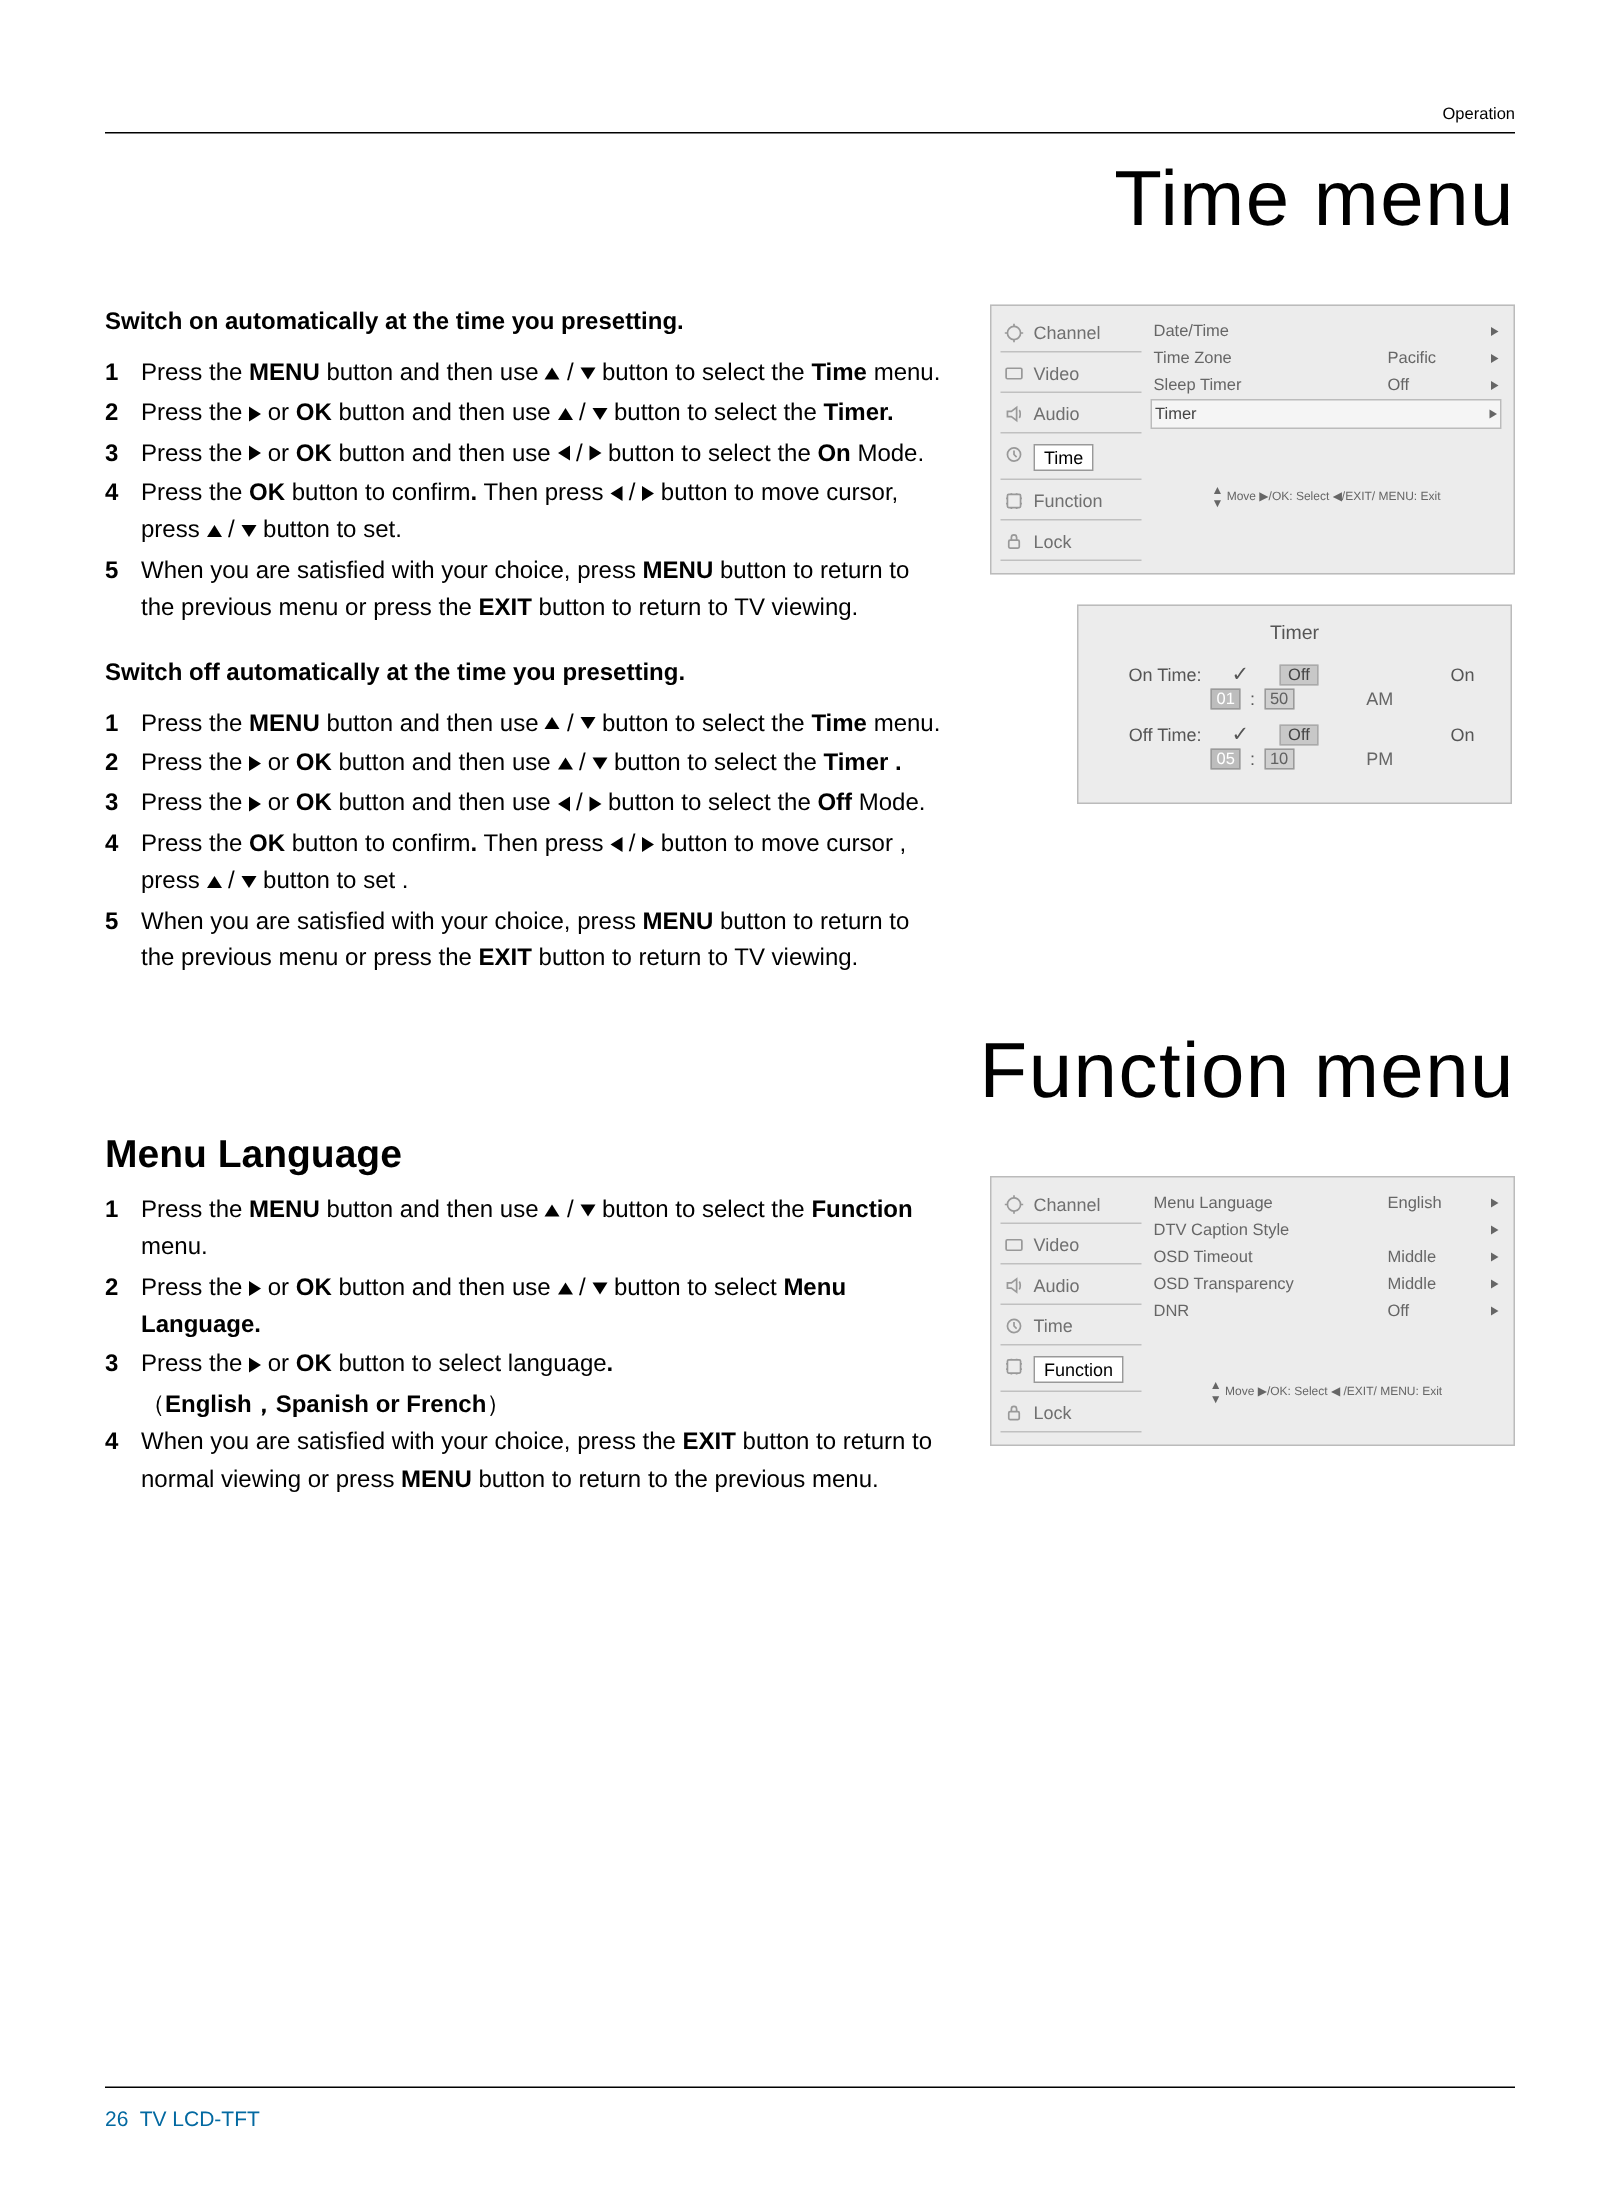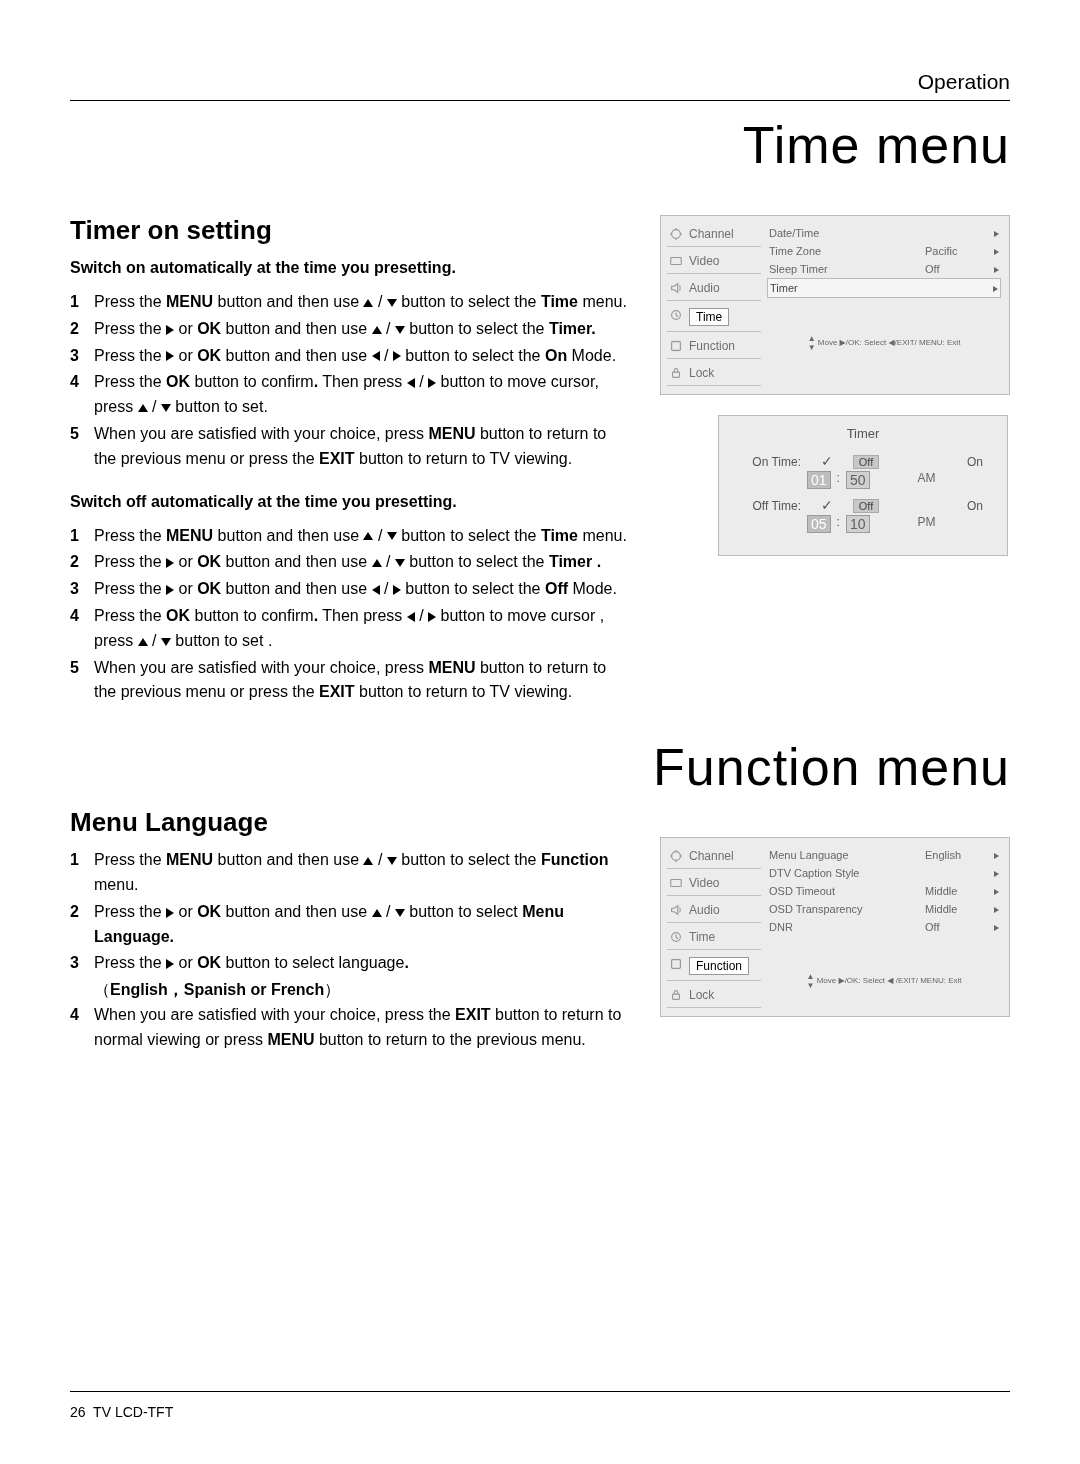--- a/index.html
+++ b/index.html
@@ -12,21 +12,21 @@
   }
   .page {
     width: 1080px;
     height: 1464px;
     box-sizing: border-box;
     padding: 70px 70px 40px 70px;
     position: relative;
   }
   .top-section-label {
     text-align: right;
-    font-size: 21px;
+    font-size: 11px;
     margin-bottom: 6px;
   }
   hr.top-rule {
     border: none;
     border-top: 1px solid #000;
     margin: 0;
   }
   h1.big {
     font-size: 52px;
     font-weight: 400;
@@ -176,41 +176,41 @@
     padding: 0 5px;
     font-size: 11px;
     color: #444;
   }
   .onoff { margin-left: auto; margin-right: 10px; }
   .tline2 { display:flex; gap:6px; margin-left: 74px; margin-bottom: 8px; }
   .tbox {
     background:#bdbdbd;
     border:1px solid #9a9a9a;
     color:#fff;
-    font-size:14px;
+    font-size:11px;
     padding: 0 3px;
   }
   .tbox.light { background:#d0d0d0; color:#616161; }
   .ampm { margin-left: 42px; color:#666; }
   .check { font-size: 14px; }
 
   .function-offset { margin-top: 8px; }
 
   .bottom-rule {
     position: absolute;
     left: 70px; right: 70px;
     bottom: 72px;
     border-top: 1px solid #000;
   }
   .page-footer {
     position: absolute;
     left: 70px;
     bottom: 44px;
     font-size: 14px;
-    color: #000000;
+    color: #0369a1;
   }
   .tri {
     display: inline-block;
     width: 0; height: 0;
     vertical-align: middle;
   }
   .tri.right { border-top:5px solid transparent; border-bottom:5px solid transparent; border-left:8px solid #000; }
   .tri.left  { border-top:5px solid transparent; border-bottom:5px solid transparent; border-right:8px solid #000; }
   .tri.up    { border-left:5px solid transparent; border-right:5px solid transparent; border-bottom:8px solid #000; }
   .tri.down  { border-left:5px solid transparent; border-right:5px solid transparent; border-top:8px solid #000; }
@@ -223,21 +223,20 @@
 <div class="page">
 
   <div class="top-section-label">Operation</div>
   <hr class="top-rule">
 
   <h1 class="big">Time menu</h1>
 
   <div class="columns">
     <div class="left-col">
 
-      <h2 class="sub">Timer on setting</h2>
       <div class="bold-line">Switch on automatically at the time you presetting.</div>
       <ol class="steps" id="steps-on">
           <li>Press the <b>MENU</b> button and then use <span><span class="tri up"></span> / <span class="tri down"></span></span> button to select the <b>Time</b> menu.</li>
           <li>Press the <span class="tri right"></span> or <b>OK</b> button and then use <span><span class="tri up"></span> / <span class="tri down"></span></span> button to select the <b>Timer.</b></li>
           <li>Press the <span class="tri right"></span> or <b>OK</b> button and then use <span><span class="tri left"></span> / <span class="tri right"></span></span> button to select the <b>On</b> Mode.</li>
           <li>Press the <b>OK</b> button to confirm<b>.</b> Then press <span><span class="tri left"></span> / <span class="tri right"></span></span> button to move cursor, press <span><span class="tri up"></span> / <span class="tri down"></span></span> button to set.</li>
           <li>When you are satisfied with your choice,  press <b>MENU</b> button to return to the previous menu or press the <b>EXIT</b> button to return to TV viewing.</li>
         </ol>
 
       <div class="bold-line">Switch off automatically at the time you presetting.</div>

